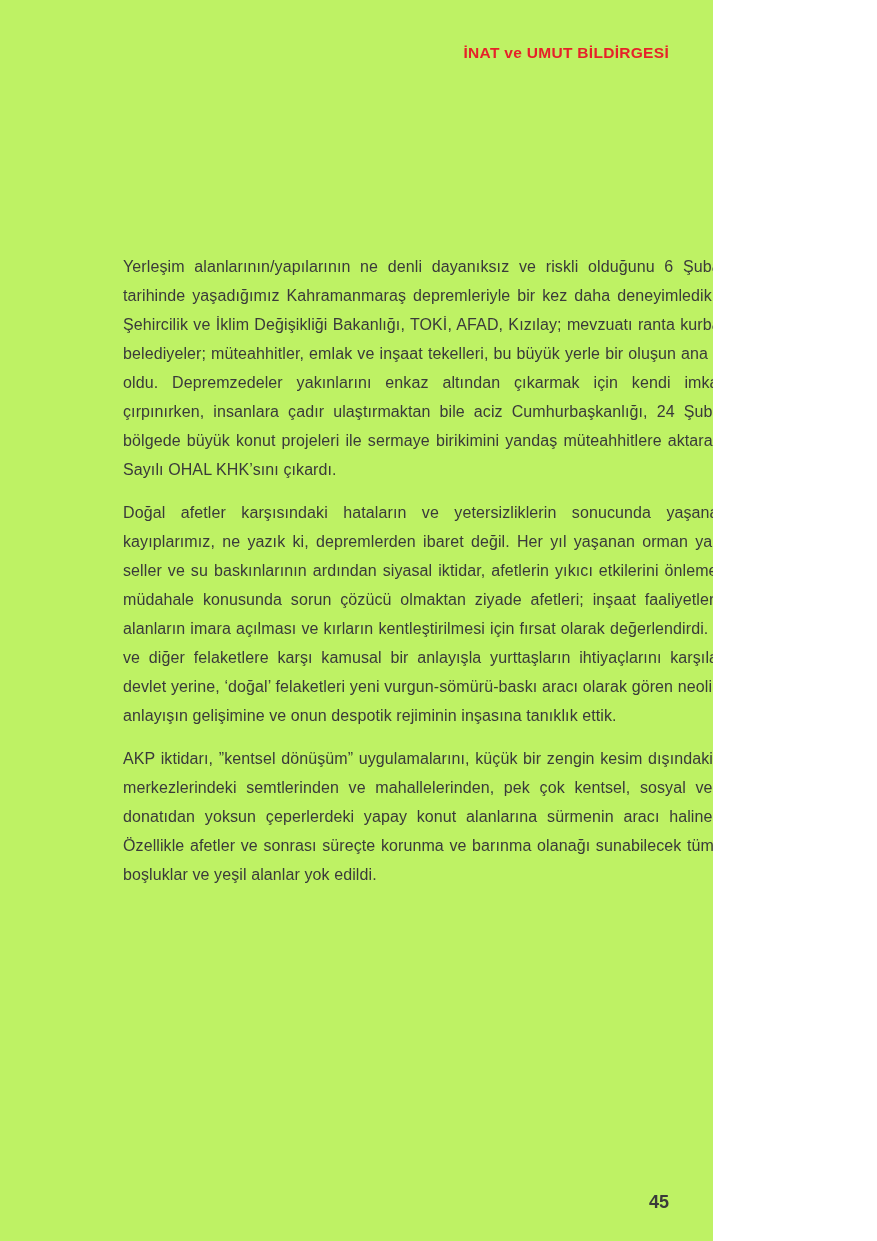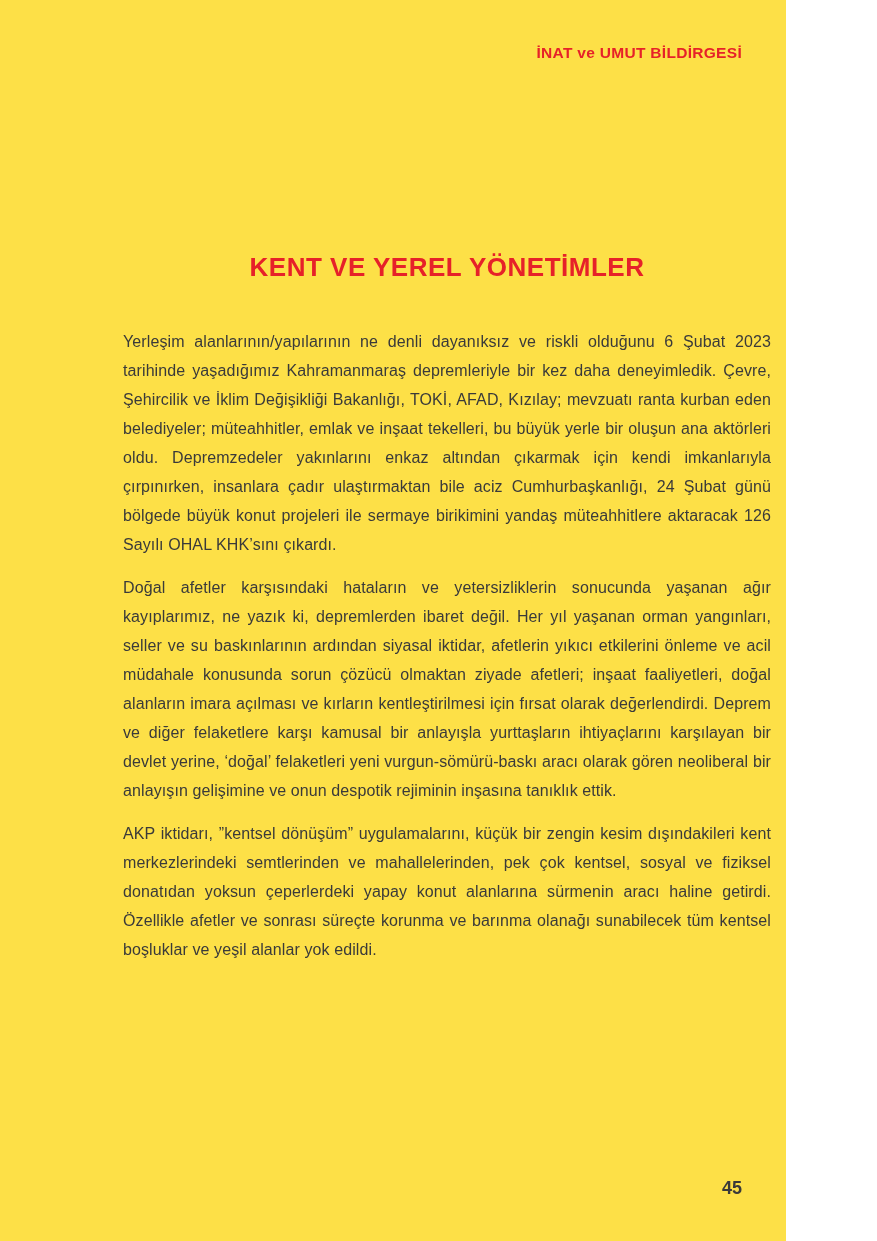--- a/index.html
+++ b/index.html
@@ -2,23 +2,23 @@
 <html lang="tr" style="--accent: #e62129;"><head>
 <meta charset="utf-8">
 <style>
   html, body {
     margin: 0;
     padding: 0;
     background: #ffffff;
   }
   .page {
     position: relative;
-    width: 786px;
+    width: 713px;
     height: 1241px;
-    background: #fde047;
+    background: #bef264;
     font-family: "Liberation Sans", "DejaVu Sans", sans-serif;
     overflow: hidden;
   }
   .running-header {
     position: absolute;
     top: 44px;
     right: 44px;
     font-size: 15.5px;
     font-weight: 700;
     letter-spacing: 0.3px;
@@ -46,37 +46,36 @@
     color: #3a3a3a;
     text-align: justify;
     text-justify: inter-word;
     letter-spacing: 0.1px;
   }
   .para:last-child {
     margin-bottom: 12px;
   }
   .page-number {
     position: absolute;
-    bottom: 42px;
+    bottom: 28px;
     right: 44px;
     font-size: 18px;
     font-weight: 700;
     color: #3a3a3a;
   }
 </style>
 </head>
 <body>
 
 <div class="page">
 
   <div class="running-header">İNAT ve UMUT BİLDİRGESİ</div>
 
   <div class="content">
 
-    <h1 class="section-title">KENT VE YEREL YÖNETİMLER</h1>
 
     <p class="para">Yerleşim alanlarının/yapılarının ne denli dayanıksız ve riskli olduğunu 6 Şubat 2023 tarihinde yaşadığımız Kahramanmaraş depremleriyle bir kez daha deneyimledik. Çevre, Şehircilik ve İklim Değişikliği Bakanlığı, TOKİ, AFAD, Kızılay; mevzuatı ranta kurban eden belediyeler; müteahhitler, emlak ve inşaat tekelleri, bu büyük yerle bir oluşun ana aktörleri oldu. Depremzedeler yakınlarını enkaz altından çıkarmak için kendi imkanlarıyla çırpınırken, insanlara çadır ulaştırmaktan bile aciz Cumhurbaşkanlığı, 24 Şubat günü bölgede büyük konut projeleri ile sermaye birikimini yandaş müteahhitlere aktaracak 126 Sayılı OHAL KHK’sını çıkardı.</p>
 
     <p class="para">Doğal afetler karşısındaki hataların ve yetersizliklerin sonucunda yaşanan ağır kayıplarımız, ne yazık ki, depremlerden ibaret değil. Her yıl yaşanan orman yangınları, seller ve su baskınlarının ardından siyasal iktidar, afetlerin yıkıcı etkilerini önleme ve acil müdahale konusunda sorun çözücü olmaktan ziyade afetleri; inşaat faaliyetleri, doğal alanların imara açılması ve kırların kentleştirilmesi için fırsat olarak değerlendirdi. Deprem ve diğer felaketlere karşı kamusal bir anlayışla yurttaşların ihtiyaçlarını karşılayan bir devlet yerine, ‘doğal’ felaketleri yeni vurgun-sömürü-baskı aracı olarak gören neoliberal bir anlayışın gelişimine ve onun despotik rejiminin inşasına tanıklık ettik.</p>
 
     <p class="para">AKP iktidarı, ”kentsel dönüşüm” uygulamalarını, küçük bir zengin kesim dışındakileri kent merkezlerindeki semtlerinden ve mahallelerinden, pek çok kentsel, sosyal ve fiziksel donatıdan yoksun çeperlerdeki yapay konut alanlarına sürmenin aracı haline getirdi. Özellikle afetler ve sonrası süreçte korunma ve barınma olanağı sunabilecek tüm kentsel boşluklar ve yeşil alanlar yok edildi.</p>
 
   </div>
 
   <div class="page-number">45</div>

